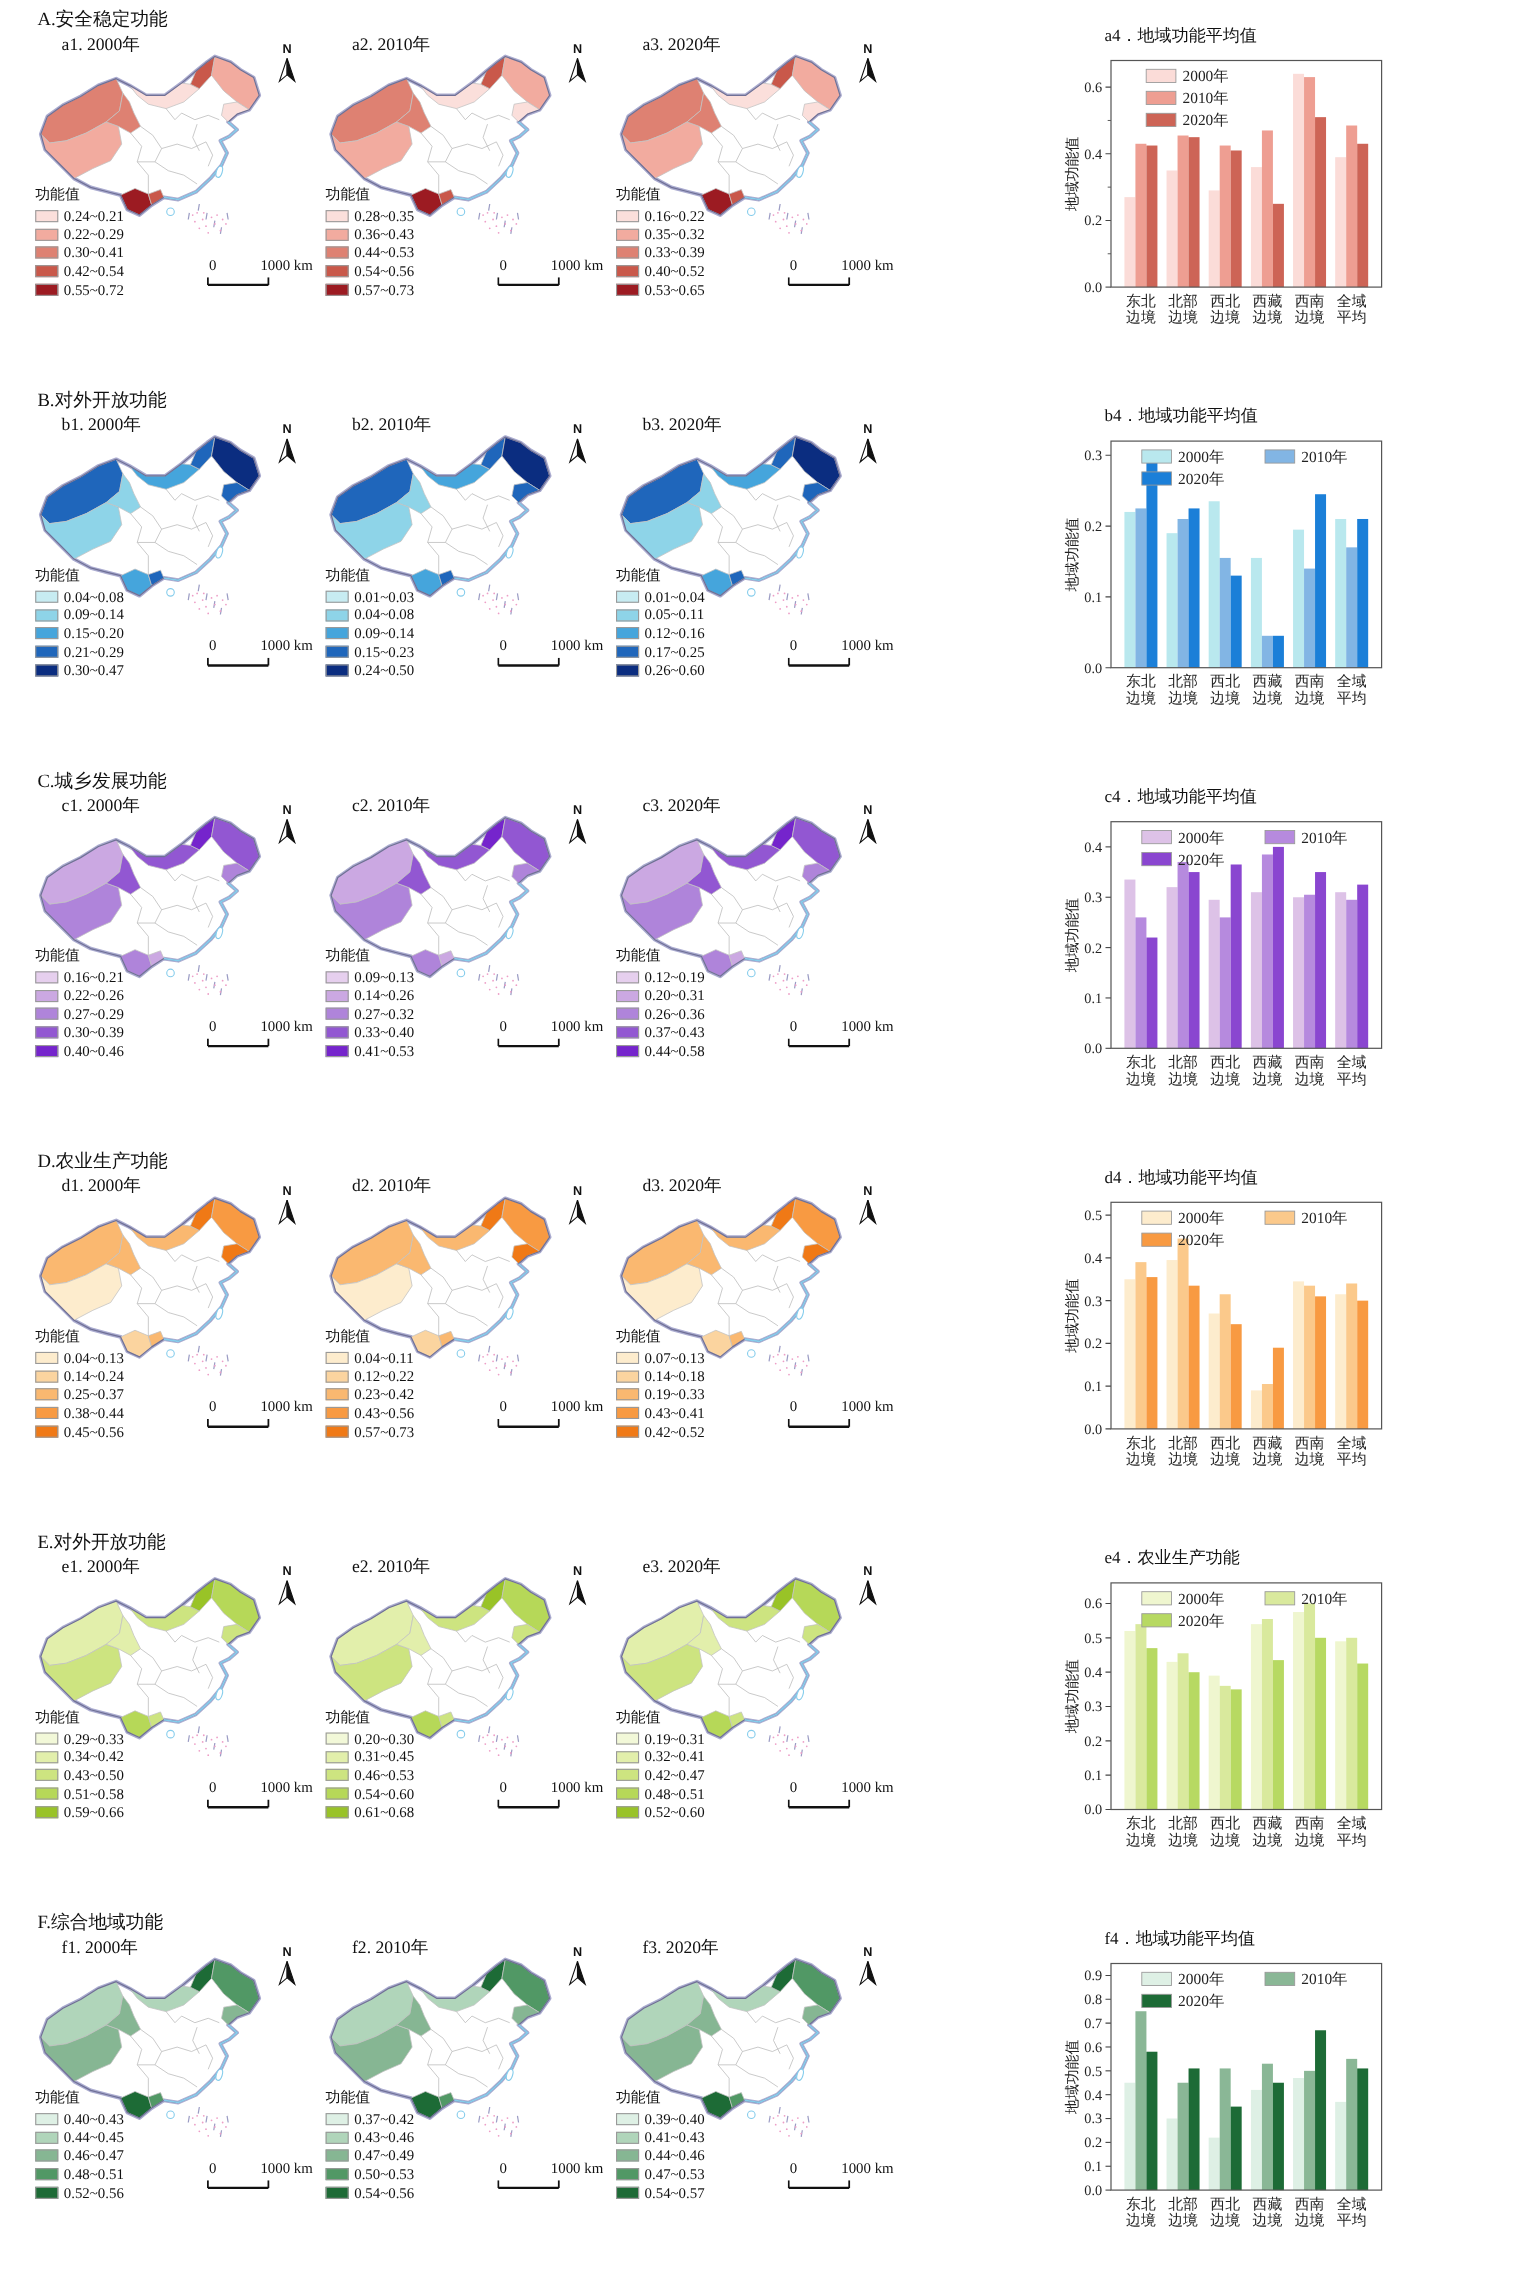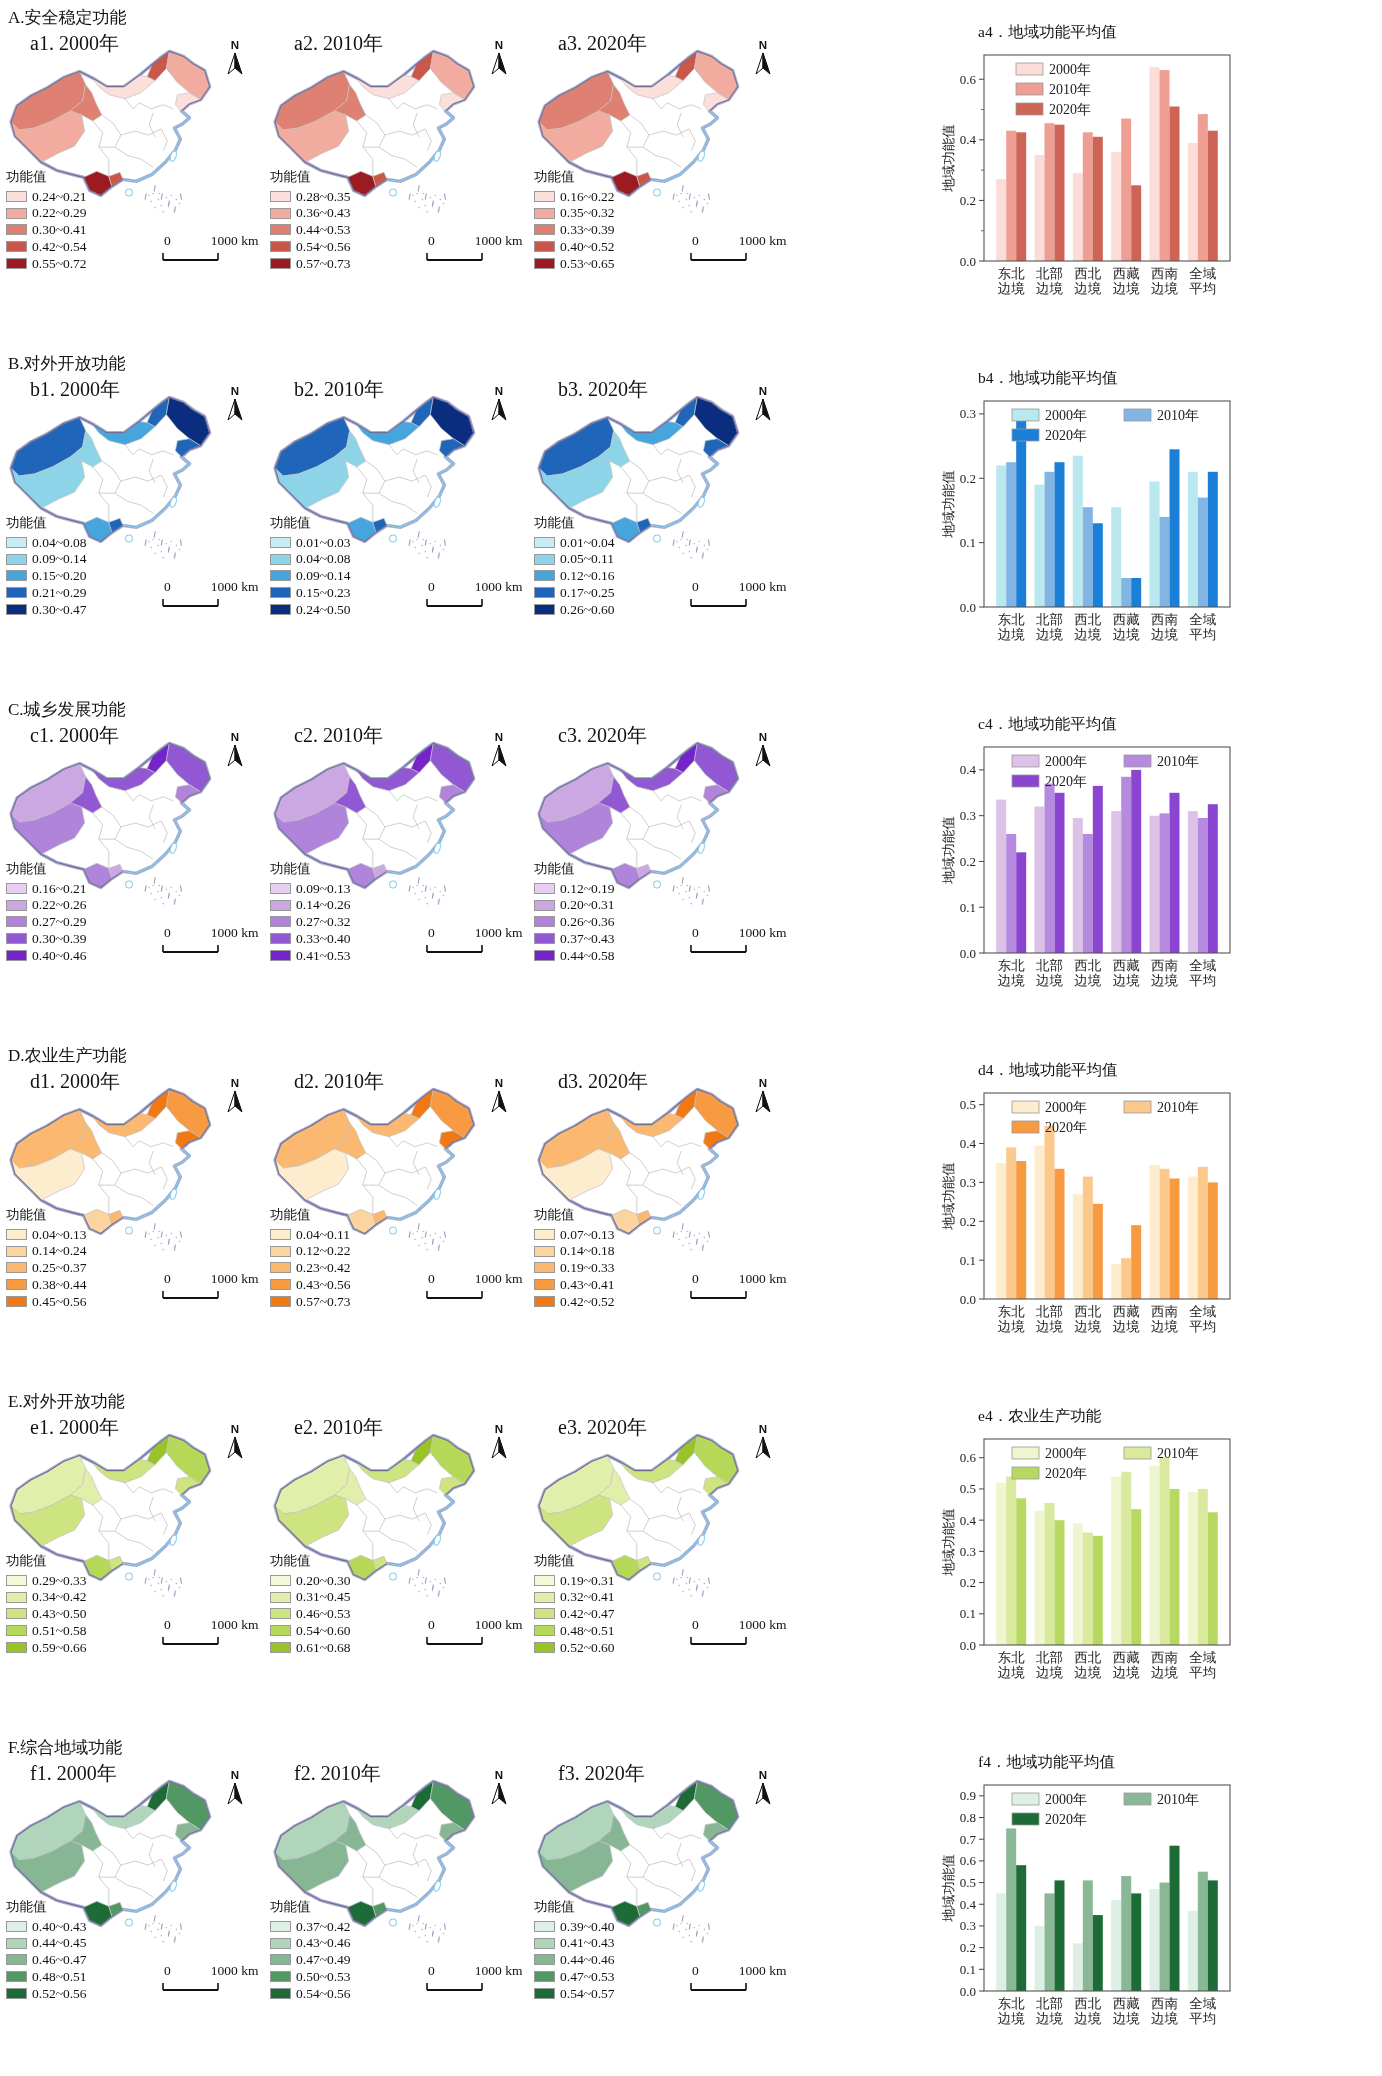--- a/index.html
+++ b/index.html
@@ -1,22 +1,22 @@
 <!DOCTYPE html>
 <html><head>
 <meta charset="utf-8">
 <style>
   html,body{margin:0;padding:0;background:#fff;}
   body{width:1382px;height:2076px;font-family:"Liberation Serif","DejaVu Serif",serif;color:#111;}
   #figure{position:relative;width:1382px;height:2076px;overflow:hidden;}
   .row{position:relative;height:346px;display:flex;}
-  .maps{display:flex;}
+  .maps{display:flex;padding-left:26px;}
   .map-panel{position:relative;width:264px;height:346px;}
   .section-label{position:absolute;left:8px;top:6px;font-size:17px;white-space:nowrap;}
-  .map-title{position:absolute;left:30px;top:30px;font-size:20px;white-space:nowrap;}
+  .map-title{position:absolute;left:30px;top:30px;font-size:16px;white-space:nowrap;}
   .map-svg{position:absolute;left:2px;top:42px;}
   .map-legend{position:absolute;left:6px;top:168px;background:transparent;}
   .legend-title{font-size:13.5px;margin-bottom:2px;}
   .legend-item{display:flex;align-items:center;height:16.8px;}
   .legend-swatch{width:21px;height:11px;border:1px solid #999;margin-right:5px;box-sizing:border-box;}
   .legend-range{font-size:13.5px;line-height:1;}
   .north{position:absolute;left:224px;top:40px;width:22px;text-align:center;line-height:1;}
   .north .n{font-size:11.5px;font-weight:bold;font-family:"Liberation Sans","DejaVu Sans",sans-serif;}
   .scale{position:absolute;left:160px;top:234px;width:96px;}
   .scale-labels{display:flex;font-size:13.5px;line-height:1;}

